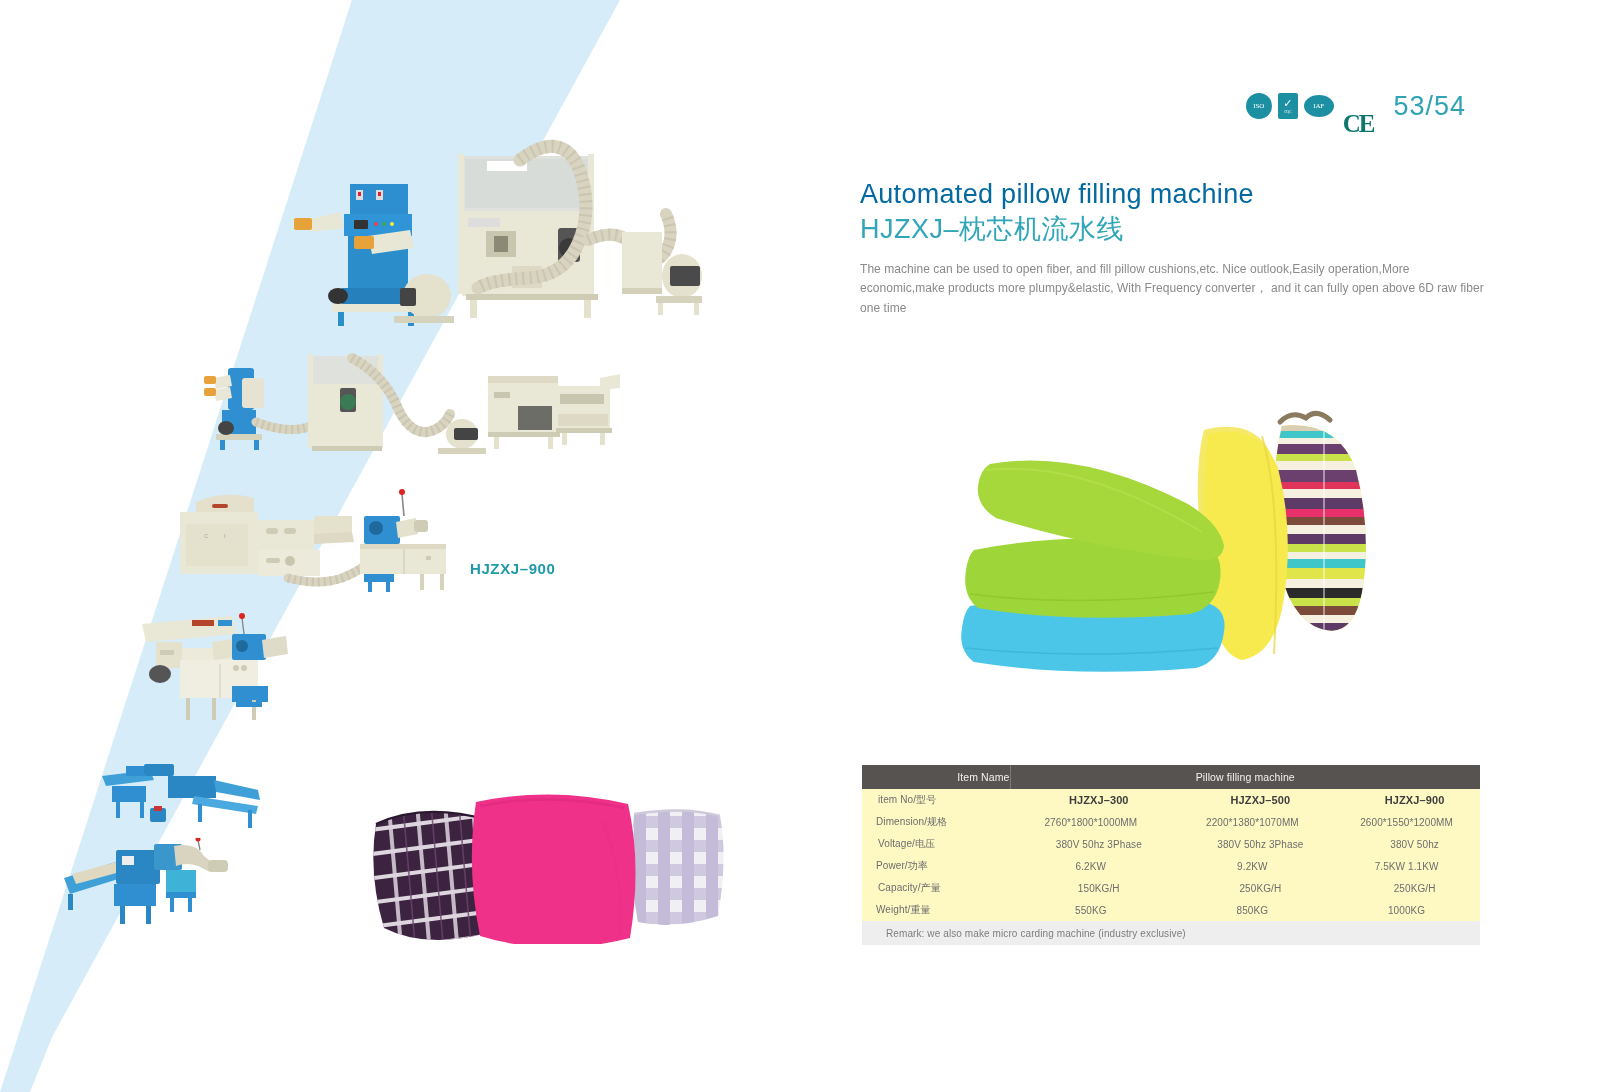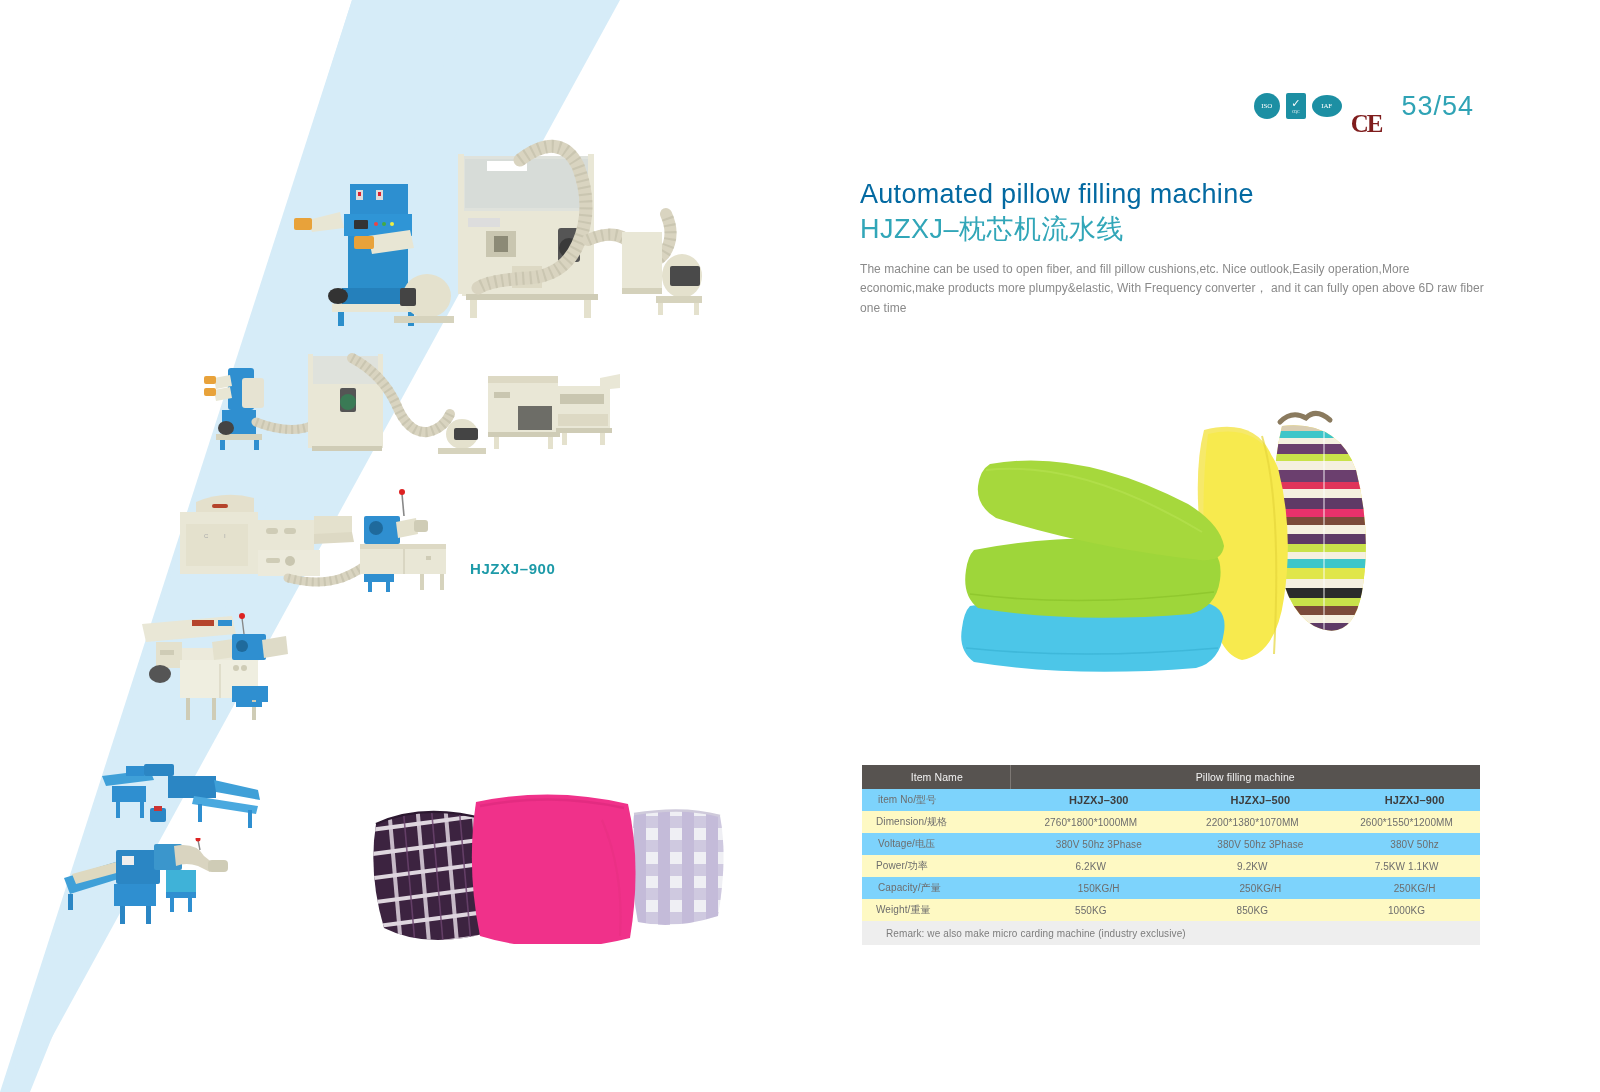--- a/index.html
+++ b/index.html
@@ -20,21 +20,21 @@
   .diag-band {
     position: absolute;
     left: 0; top: 0;
     width: 620px; height: 1092px;
     pointer-events: none;
   }
 
   
   .cert-row {
     position: absolute;
-    right: 126px; top: 74px;
+    right: 134px; top: 74px;
     display: flex;
     align-items: center;
     gap: 6px;
     text-align: center;
   }
   .cert-badge {
     width: 26px; height: 26px;
     border-radius: 50%;
     background: #1c8fa3;
     display: flex; align-items: center; justify-content: center;
@@ -50,21 +50,21 @@
   .cert-badge.square {
     width: 20px; height: 26px;
     border-radius: 2px;
     flex-direction: column;
     line-height: 1;
     gap: 1px;
   }
   .cert-badge.square .tick { font-size: 11px; }
   .cert-badge.square .sub { font-size: 4px; }
   .ce-mark {
-    color: #7f1d1d;
+    color: #0f766e;
     font-size: 25px;
     font-weight: bold;
     font-family: "Liberation Serif", serif;
     letter-spacing: -2px;
     margin-left: 3px;
     margin-top: 36px;
   }
   .page-num {
     color: #2fa3b5;
     font-size: 27px;
@@ -134,30 +134,30 @@
     color: #6d6d6d;
     letter-spacing: 0.1px;
   }
   .spec-table thead th {
     background: #575350;
     color: #f2f2f2;
     font-size: 10.5px;
     height: 24px;
   }
   .spec-table thead th.first {
-    text-align: center;
+    text-align: right;
     padding-left: 2px;
     border-right: 1px solid #7d7874;
   }
   .spec-table tbody td.label {
     text-align: left;
     padding-left: 14px;
     width: 148px;
   }
-  .spec-table tbody tr.odd td { background: #7dd3fc; padding-left: 16px; }
+  .spec-table tbody tr.odd td { background: #fef9c3; padding-left: 16px; }
   .spec-table tbody tr.even td { background: #fef9c3; }
   .spec-table tbody tr.model td { font-weight: bold; color: #3d3d3d; font-size: 11px; }
   .spec-table tbody tr.model td.label { font-weight: normal; color: #6d6d6d; font-size: 10px; }
   .remark-row td {
     text-align: left;
     padding-left: 24px;
     background: #eeeeee !important;
     color: #7d7d7d;
     font-size: 10px;
     height: 24px;

